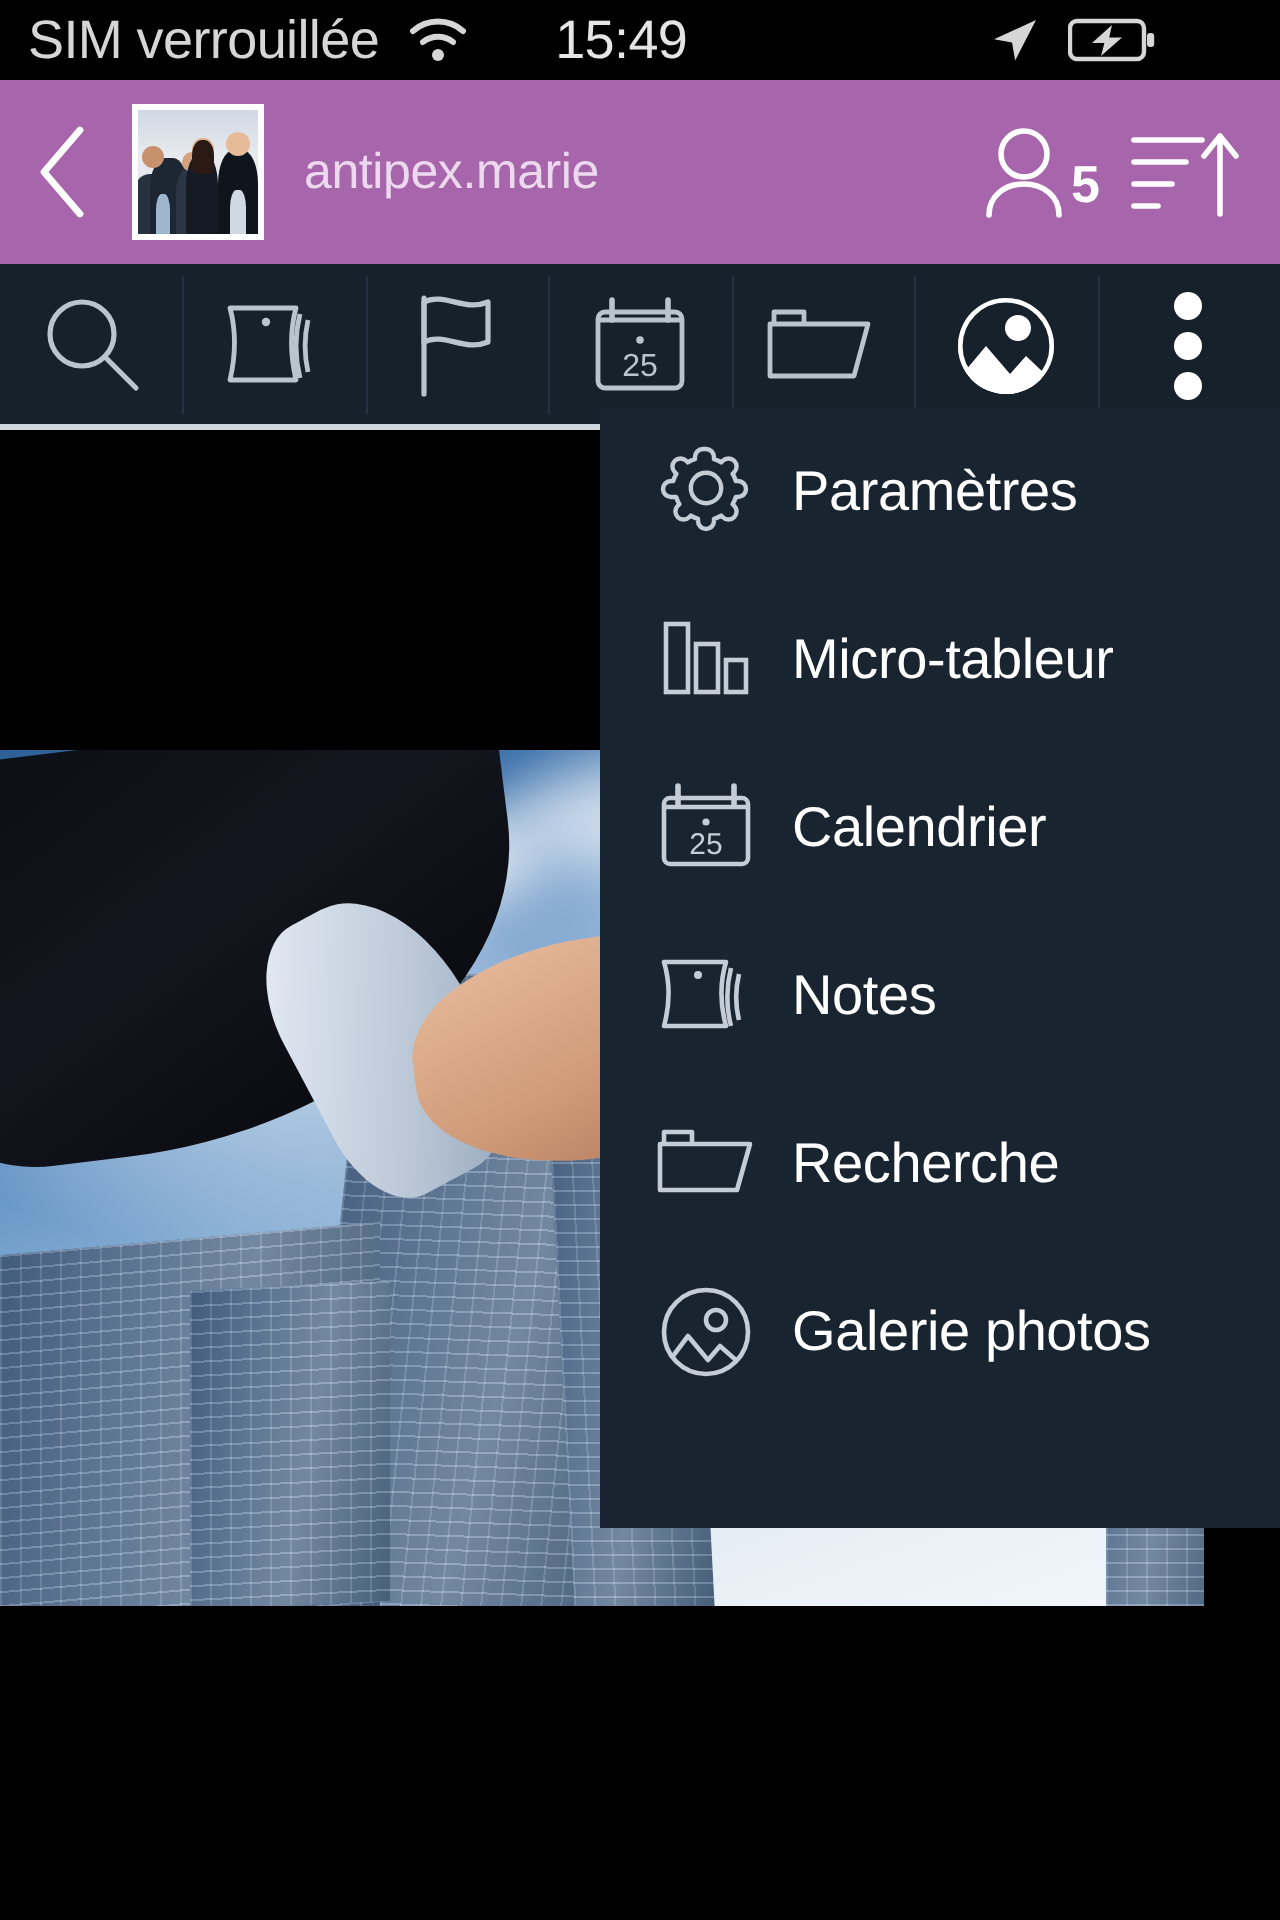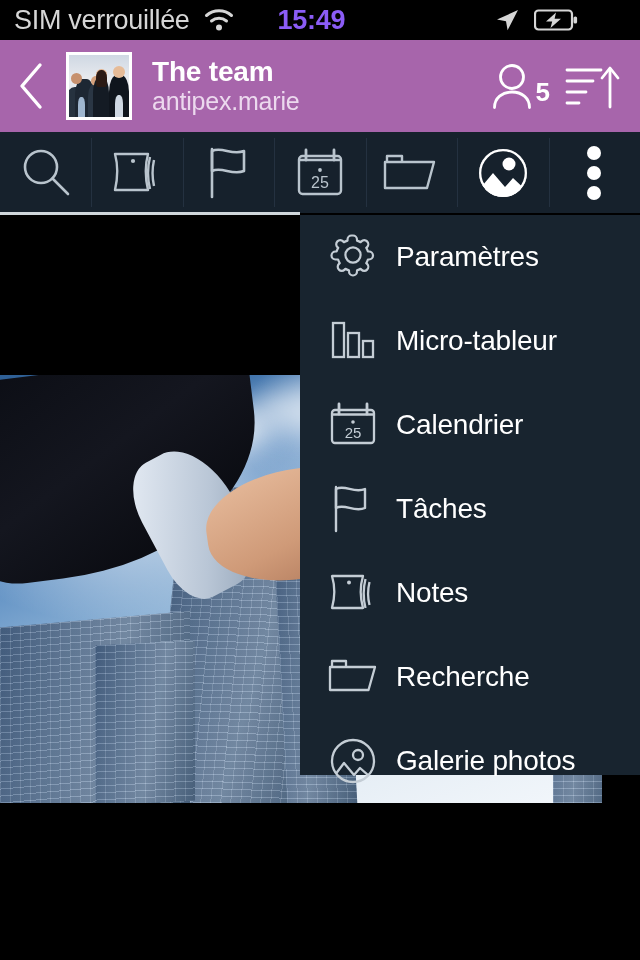--- a/index.html
+++ b/index.html
@@ -12,21 +12,21 @@
   #app { position:relative; width:640px; height:960px; overflow:hidden; background:#000; }
 
   
   .statusbar {
     position:absolute; top:0; left:0; width:590px; height:40px;
     background:#000; color:#d8d8d8;
     display:flex; align-items:center;
   }
   .sb-carrier { font-size:27px; font-weight:400; margin-left:14px; letter-spacing:-0.3px; color:#d6d6d6; }
   .sb-wifi { margin-left:14px; display:flex; align-items:center; }
-  .sb-time { font-size:27px; font-weight:700; margin-left:44px; color:#8b5cf6; letter-spacing:-0.3px; }
+  .sb-time { font-size:27px; font-weight:400; margin-left:44px; color:#e5e5e5; letter-spacing:-0.3px; }
   .sb-right { margin-left:auto; display:flex; align-items:center; gap:14px; margin-right:12px; }
 
   
   .header {
     position:absolute; top:40px; left:0; width:640px; height:92px;
     background:#a765ab; display:flex; align-items:center;
   }
   .hdr-back { width:62px; height:92px; display:flex; align-items:center; justify-content:center; }
   .hdr-thumb {
     width:66px; height:68px; background:#fff; padding:3px;
@@ -87,21 +87,21 @@
                repeating-linear-gradient(to right, rgba(255,255,255,0.13) 0 1px, rgba(0,0,0,0.06) 1px 10px);
   }
   .sleeve {
     position:absolute; background:linear-gradient(150deg,#0b0d14 0%,#14161f 45%,#05060a 100%);
   }
   .cuff { position:absolute; background:linear-gradient(120deg,#e8eef6,#b9c6d6 60%,#8fa0b4); }
   .hand { position:absolute; background:linear-gradient(160deg,#e8bd9e,#cf9a78 55%,#a87154); }
 
   
   .menu {
-    position:absolute; top:215px; left:300px; width:340px; height:560px;
+    position:absolute; top:204px; left:300px; width:340px; height:560px;
     background:#18242f;
   }
   .menu-item {
     height:84px; display:flex; align-items:center; padding-left:22px;
   }
   .mi-icon { width:62px; display:flex; align-items:center; justify-content:center; flex:0 0 auto; }
   .mi-label {
     color:#ffffff; font-size:28px; font-weight:400; margin-left:12px; letter-spacing:-0.2px;
     white-space:nowrap;
   }
@@ -159,21 +159,20 @@
         <div class="p" style="left:27px;  width:11px; height:11px; border-radius:50%; background:#e0b08c; bottom:37px;"></div>
         <div class="p" style="left:27px;  width:11px; height:17px; background:#2b1a14; bottom:30px; border-radius:45% 45% 20% 20%;"></div>
         <div class="p" style="left:40px;  width:20px; height:42px; background:#0f151d;"></div>
         <div class="p" style="left:44px;  width:12px; height:12px; border-radius:50%; background:#e6bb97; bottom:39px;"></div>
         <div class="p" style="left:46px;  width:8px;  height:22px; background:#cfd8e3; bottom:0;"></div>
         <div class="p" style="left:9px;   width:7px;  height:20px; background:#9fb6cf; bottom:0;"></div>
       </div>
     </div>
 
     <div class="hdr-text">
-      <div class="hdr-title">The team</div>
       <div class="hdr-sub">antipex.marie</div>
     </div>
 
     <div class="hdr-right">
       <div class="hdr-members">
         <span>
           <svg width="44" height="48" viewBox="0 0 44 48">
             <circle cx="21" cy="15" r="11.5" fill="none" stroke="#ffffff" stroke-width="2.8"></circle>
             <path d="M3.5 45.5c0-9.6 7.8-15.5 17.5-15.5s17.5 5.9 17.5 15.5" fill="none" stroke="#ffffff" stroke-width="2.8" stroke-linecap="round"></path>
           </svg>
@@ -332,29 +331,20 @@
           <rect x="5" y="11" width="42" height="33" rx="3" fill="none" stroke="#c4cdd5" stroke-width="2.3"></rect>
           <path d="M5 15.5h42" stroke="#c4cdd5" stroke-width="2.3"></path>
           <path d="M12 5v10M40 5v10" stroke="#c4cdd5" stroke-width="2.8" stroke-linecap="round"></path>
           <circle cx="26" cy="23" r="1.8" fill="#c4cdd5"></circle>
           <text x="26" y="39" text-anchor="middle" font-family="Liberation Sans, sans-serif" font-size="15" fill="#c4cdd5">25</text>
         </svg>
       </span>
       <span class="mi-label">Calendrier</span>
     </div>
 
-    <div class="menu-item">
-      <span class="mi-icon">
-        <svg width="52" height="52" viewBox="0 0 52 52">
-          <path d="M9 4v44" stroke="#c4cdd5" stroke-width="2.4" stroke-linecap="round"></path>
-          <path d="M9 6c9-5 18 5 29 0v19c-11 5-20-5-29 0z" fill="none" stroke="#c4cdd5" stroke-width="2.4" stroke-linejoin="round"></path>
-        </svg>
-      </span>
-      <span class="mi-label">Tâches</span>
-    </div>
 
     <div class="menu-item">
       <span class="mi-icon">
         <svg width="52" height="52" viewBox="0 0 52 52">
           <path d="M5 9h31c-3 10-3 21 0 32H5c3-11 3-22 0-32z" fill="none" stroke="#c4cdd5" stroke-width="2.3" stroke-linejoin="round"></path>
           <path d="M38.5 12c-2.4 9.5-2.4 19.5 0 29" fill="none" stroke="#c4cdd5" stroke-width="2.3"></path>
           <path d="M42.5 15c-1.9 8-1.9 15.5 0 23" fill="none" stroke="#c4cdd5" stroke-width="2.3"></path>
           <circle cx="22" cy="15.5" r="2" fill="#c4cdd5"></circle>
         </svg>
       </span>

